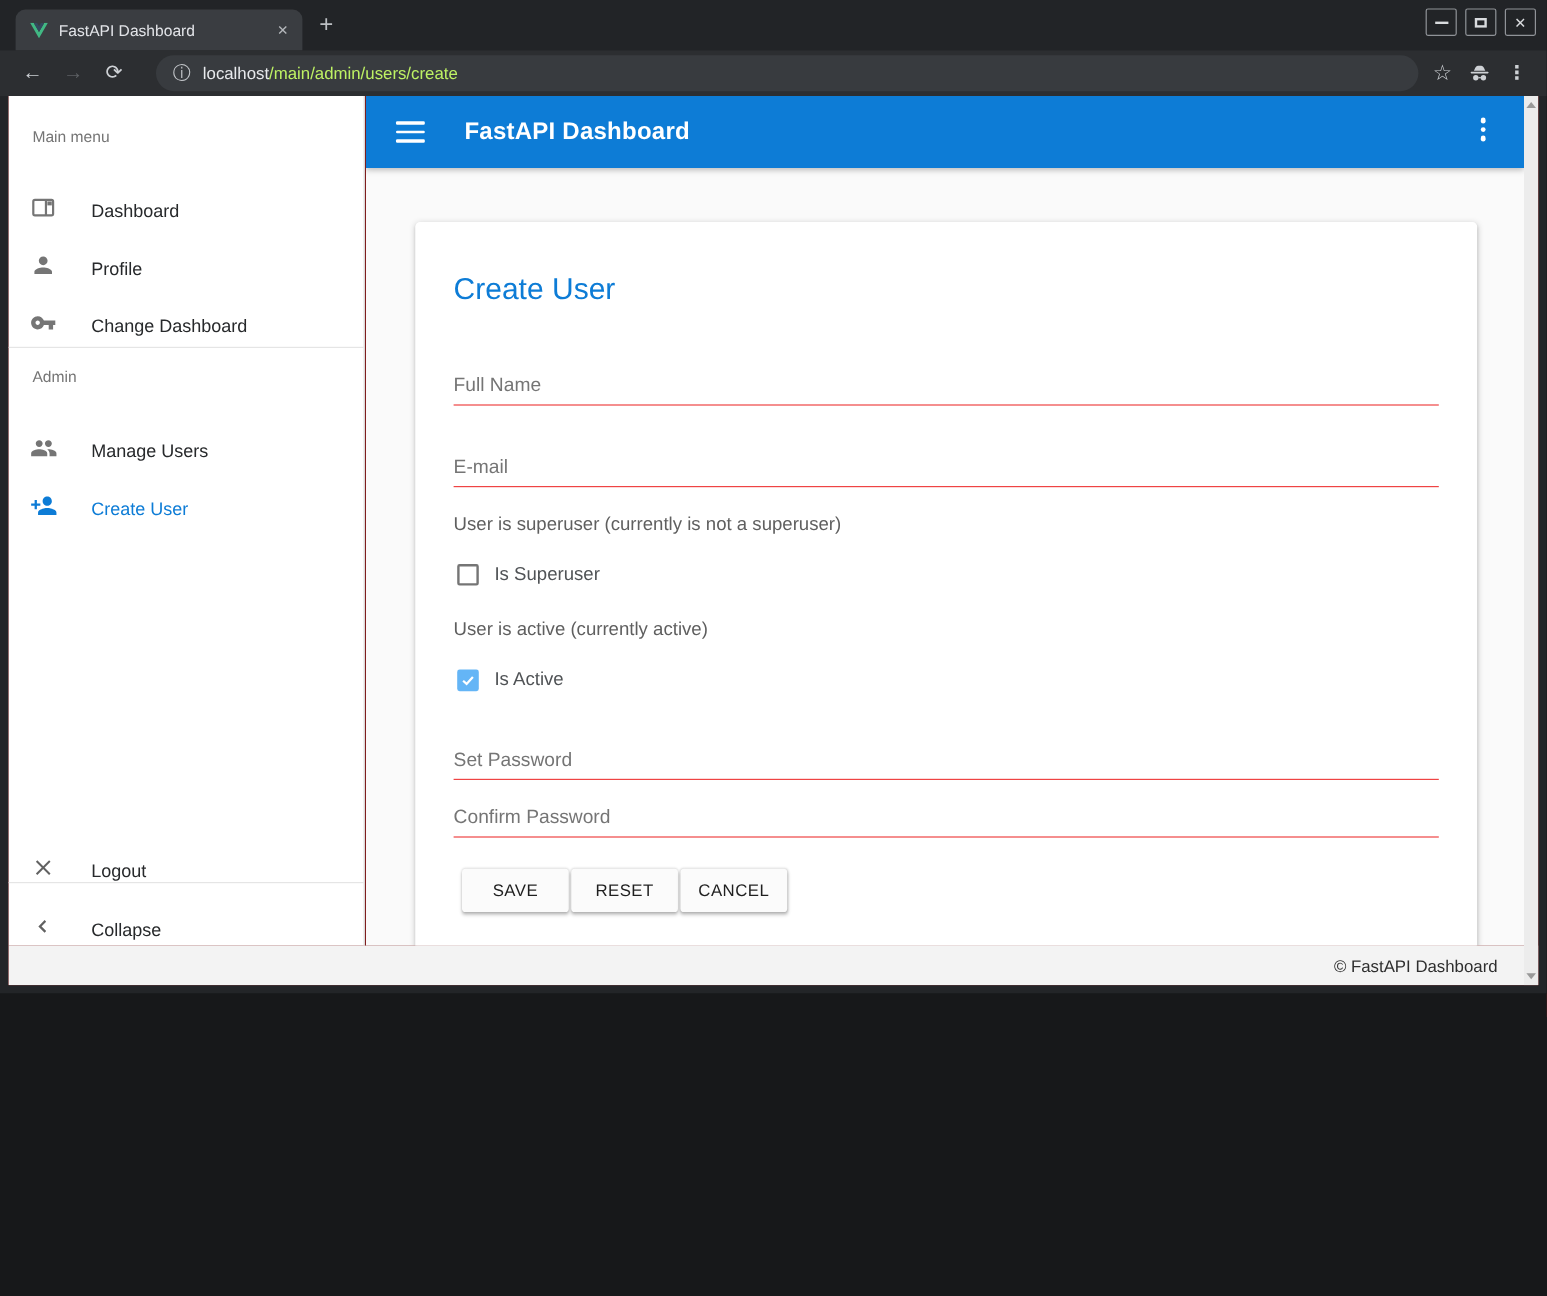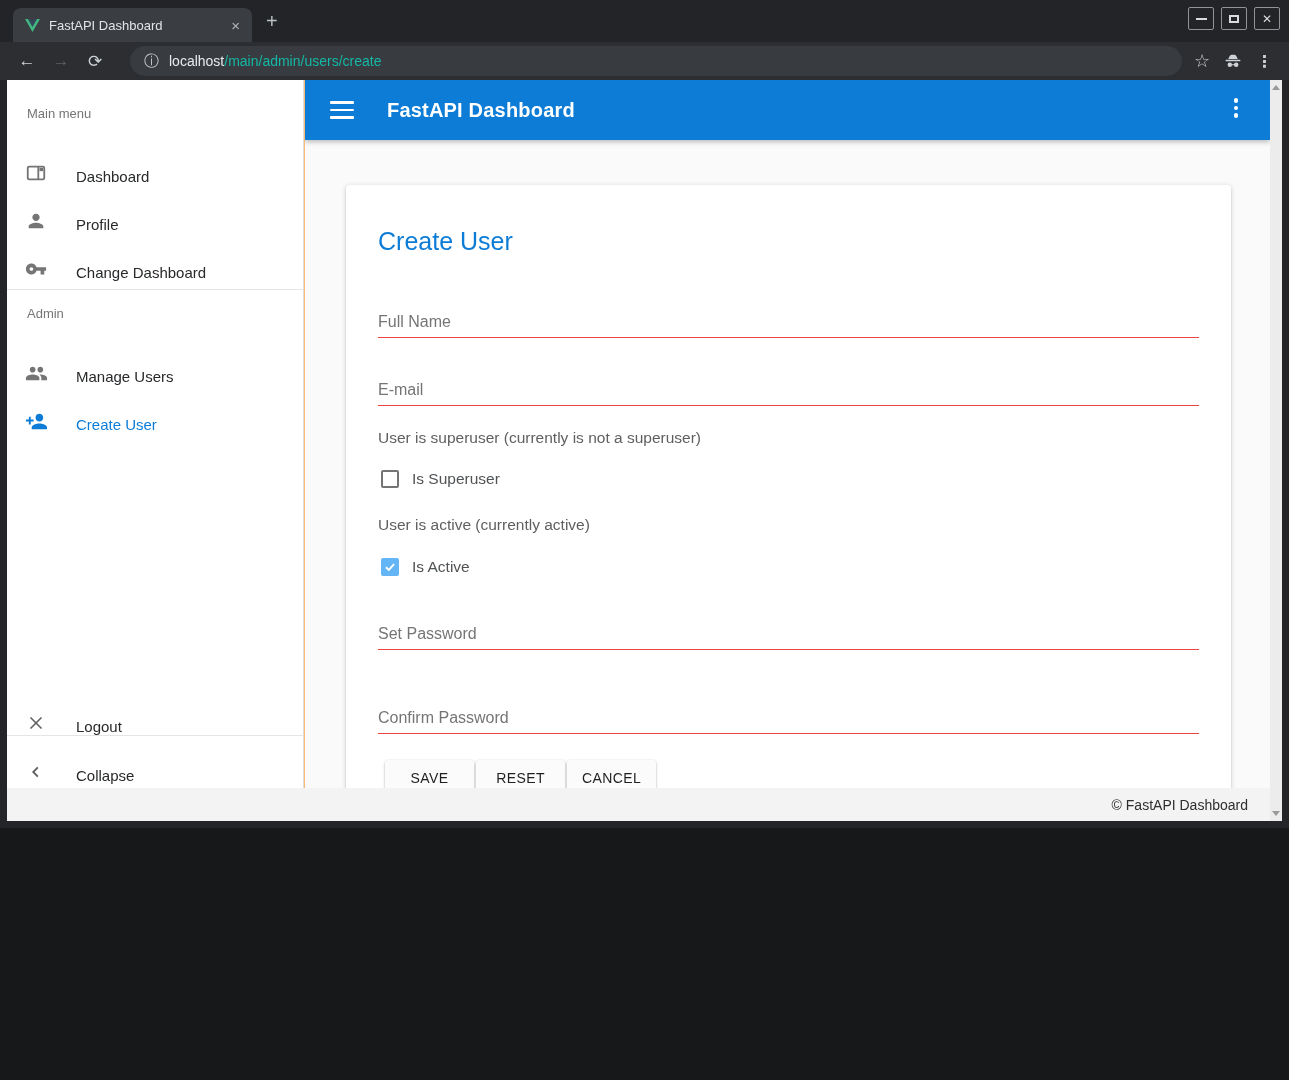--- a/index.html
+++ b/index.html
@@ -24,27 +24,27 @@
 
   .toolbar { position:absolute; top:42px; left:0; width:100%; height:38px; background:#2c2e31;
              display:flex; align-items:center; padding-left:16px; }
   .nav-ic { width:22px; text-align:center; font-size:17px; color:#ced1d5; margin-right:12px; }
   .nav-ic.disabled { color:#5d6064; }
   .urlpill { margin-left:12px; height:30px; width:1052px; background:#383b3f; border-radius:15px;
              display:flex; align-items:center; padding:0 14px; gap:10px; }
   .info-ic { color:#c3c6ca; font-size:15px; }
   .url-text { font-size:14px; white-space:nowrap; }
   .url-host { color:#e8eaed; }
-  .url-path { color:#14b8a6; }
+  .url-path { color:#bef264; }
   .tb-right { display:flex; align-items:center; margin-left:12px; gap:12px; }
   .star-ic { color:#ced1d5; font-size:18px; }
   .kebab-ic { color:#ced1d5; font-size:16px; font-weight:bold; }
 
   
-  .page { position:absolute; top:80px; left:7px; right:7px; bottom:7px; background:#fdba74; overflow:hidden; }
+  .page { position:absolute; top:80px; left:7px; right:7px; bottom:7px; background:#7f1d1d; overflow:hidden; }
 
   
   .sidebar { position:absolute; top:0; left:0; width:297px; bottom:33px; background:#fff;
              border-right:1px solid #dddddd; }
   .side-label { font-size:13px; color:#757575; padding-left:20px; }
   .side-label.first { margin-top:26px; margin-bottom:16px; }
   .side-label.admin { margin-top:16px; margin-bottom:16px; }
   .item { height:48px; display:flex; align-items:flex-end; padding-left:17px; cursor:pointer; }
   .item .ic { width:24px; height:24px; flex:none; display:flex; align-items:center; justify-content:center; }
   .item .lbl { margin-left:28px; font-size:15px; color:#27292b; }
@@ -63,21 +63,21 @@
   .appbar-kebab { position:absolute; right:32px; top:18px; display:flex; flex-direction:column; gap:3px; }
   .appbar-kebab div { width:4.5px; height:4.5px; background:#fff; border-radius:50%; }
 
   .card { position:absolute; left:41px; top:105px; width:885px; height:641px; background:#fff;
           border-radius:4px; padding:0 32px;
           box-shadow:0 1px 5px rgba(0,0,0,0.18), 0 2px 2px rgba(0,0,0,0.12); }
   .card-title { padding-top:42px; font-size:25px; color:#0d7cd6; }
   .tfield { display:block; width:100%; border:none; outline:none; border-bottom:1px solid #ef4444;
             background:transparent; font-size:16px; color:#222; height:32px; font-family:inherit; }
   .tfield::placeholder { color:#757575; opacity:1; }
-  .f1 { margin-top:50px; } .f2 { margin-top:36px; } .f3 { margin-top:42px; } .f4 { margin-top:52px; }
+  .f1 { margin-top:50px; } .f2 { margin-top:36px; } .f3 { margin-top:42px; } .f4 { margin-top:16px; }
   .note { font-size:15.5px; color:#5f5f5f; }
   .note1 { margin-top:23px; } .note2 { margin-top:28px; }
   .cbrow { display:flex; align-items:center; cursor:pointer; }
   .cbrow1 { margin-top:23px; } .cbrow2 { margin-top:24px; }
   .cb { width:18px; height:18px; border:2px solid #757575; border-radius:2px; margin-left:3px; flex:none; }
   .cb.checked { border:none; background:#64b5f6; display:flex; align-items:center; justify-content:center; }
   .cb-label { margin-left:13px; font-size:15.5px; color:#505356; }
   .btnrow { margin-top:26px; display:flex; gap:2px; padding-left:7px; }
   .btn { min-width:89px; height:36px; background:#fbfbfb; border:none; border-radius:3px; cursor:pointer;
          box-shadow:0 2px 3px rgba(0,0,0,0.22), 0 0 2px rgba(0,0,0,0.14);

